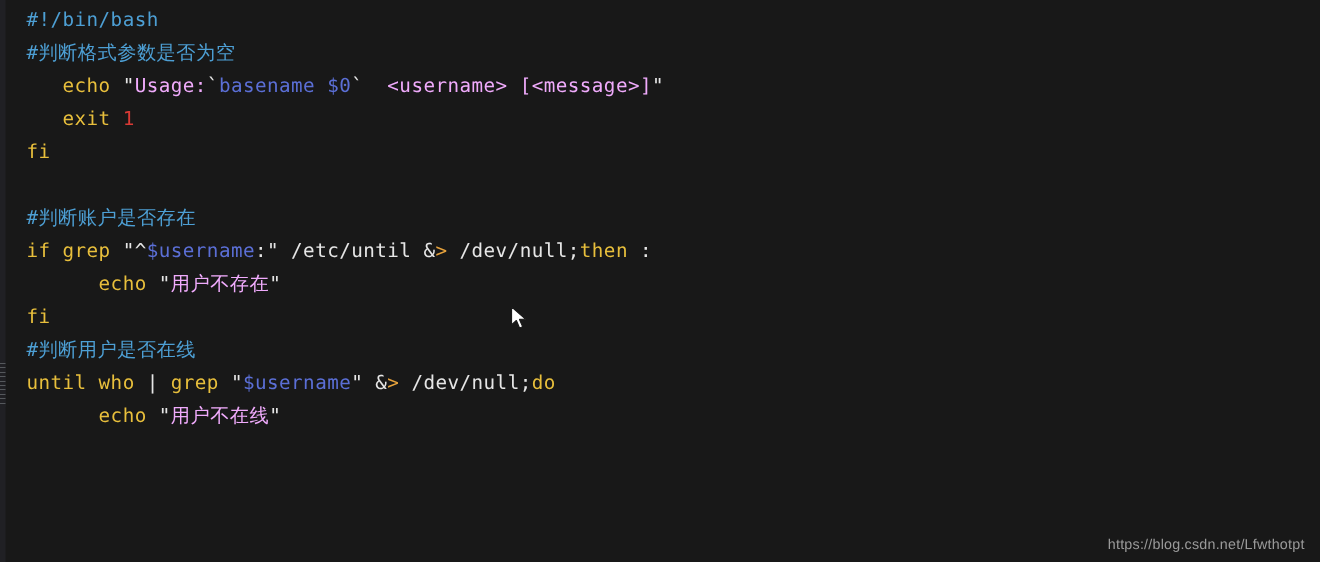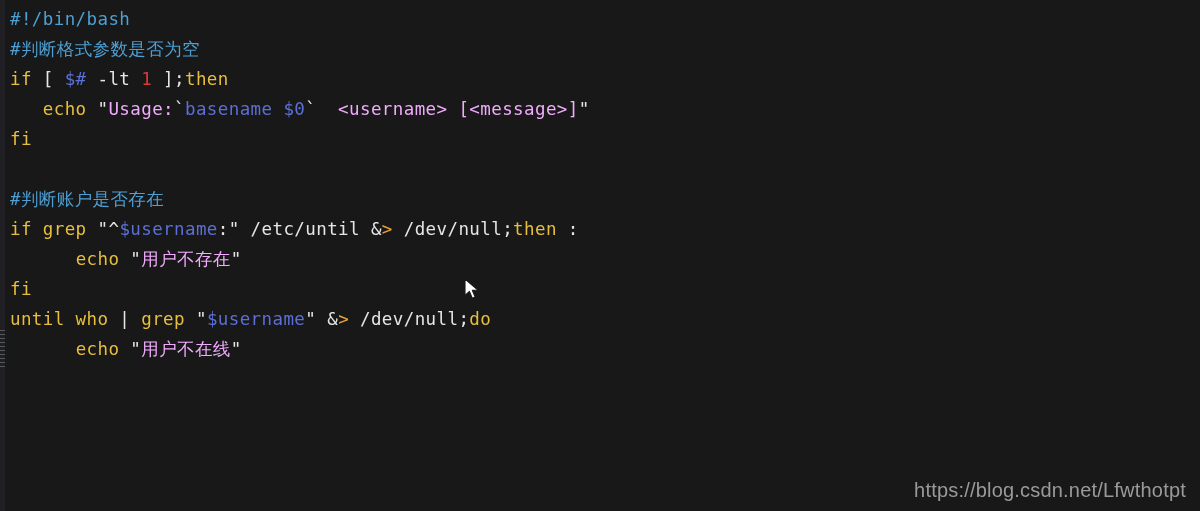--- a/index.html
+++ b/index.html
@@ -45,38 +45,38 @@
     top: 0;
     padding: 4px 0 0 0;
     z-index: 1;
   }
   .line {
     height: 30px;
     line-height: 30px;
     font-size: 17.5px;
     letter-spacing: 0.4px;
     white-space: pre;
-    padding-left: 10px;
+    padding-left: 24px;
     color: #d6d6d6;
   }
   .cm  { color: #4d9fd4; }  
   .kw  { color: #e8bf3c; }  
   .var { color: #5b6fd6; }  
   .var2{ color: #4f9fd4; }  
   .str { color: #f0abfc; }  
   .num { color: #d93a35; }  
   .pun { color: #e6e6e6; }  
   .op  { color: #e8a33c; }
   #watermark {
     position: absolute;
     right: 14px;
     bottom: 9px;
     color: #9a9a9a;
     font-family: "Liberation Sans", sans-serif;
-    font-size: 20px;
+    font-size: 13px;
     letter-spacing: 0.2px;
     z-index: 5;
     user-select: none;
   }
   #cursor {
     position: absolute;
     left: 464px;
     top: 278px;
     width: 18px;
     height: 24px;
@@ -92,39 +92,40 @@
   <div id="gutter-strip"></div>
   <div id="gutter-ticks"></div>
 
   <div id="code">
 
     <div class="line"><span class="cm">#!/bin/bash</span></div>
 
 
     <div class="line"><span class="cm">#判断格式参数是否为空</span></div>
 
-    <div class="line"><span class="kw">if</span><span class="pun"> [ </span><span class="var">$#</span><span class="pun"> -lt </span><span class="num">1</span><span class="pun"> ];</span><span class="kw">then</span></div>
 
     <div class="line">   <span class="kw">echo</span><span class="pun"> "</span><span class="str">Usage:</span><span class="pun">`</span><span class="var">basename $0</span><span class="pun">`</span><span class="str">  &lt;username&gt; [&lt;message&gt;]</span><span class="pun">"</span></div>
 
+    <div class="line">   <span class="kw">exit</span><span class="num"> 1</span></div>
 
     <div class="line"><span class="kw">fi</span></div>
 
     <div class="line"></div>
 
     <div class="line"><span class="cm">#判断账户是否存在</span></div>
 
     <div class="line"><span class="kw">if</span><span class="kw"> grep</span><span class="pun"> "^</span><span class="var">$username</span><span class="pun">:"</span><span class="pun"> /etc/until </span><span class="pun">&amp;</span><span class="op">&gt;</span><span class="pun"> /dev/null;</span><span class="kw">then</span><span class="pun"> :</span></div>
 
 
     <div class="line">      <span class="kw">echo</span><span class="pun"> "</span><span class="str">用户不存在</span><span class="pun">"</span></div>
 
 
     <div class="line"><span class="kw">fi</span></div>
 
+    <div class="line"><span class="cm">#判断用户是否在线</span></div>
 
     <div class="line"><span class="kw">until</span><span class="kw"> who</span><span class="pun"> | </span><span class="kw">grep</span><span class="pun"> "</span><span class="var">$username</span><span class="pun">" </span><span class="pun">&amp;</span><span class="op">&gt;</span><span class="pun"> /dev/null;</span><span class="kw">do</span></div>
 
     <div class="line">      <span class="kw">echo</span><span class="pun"> "</span><span class="str">用户不在线</span><span class="pun">"</span></div>
 
   </div>
 
   <div id="watermark">https://blog.csdn.net/Lfwthotpt</div>
 
   <svg id="cursor" viewBox="0 0 18 24" xmlns="http://www.w3.org/2000/svg">

